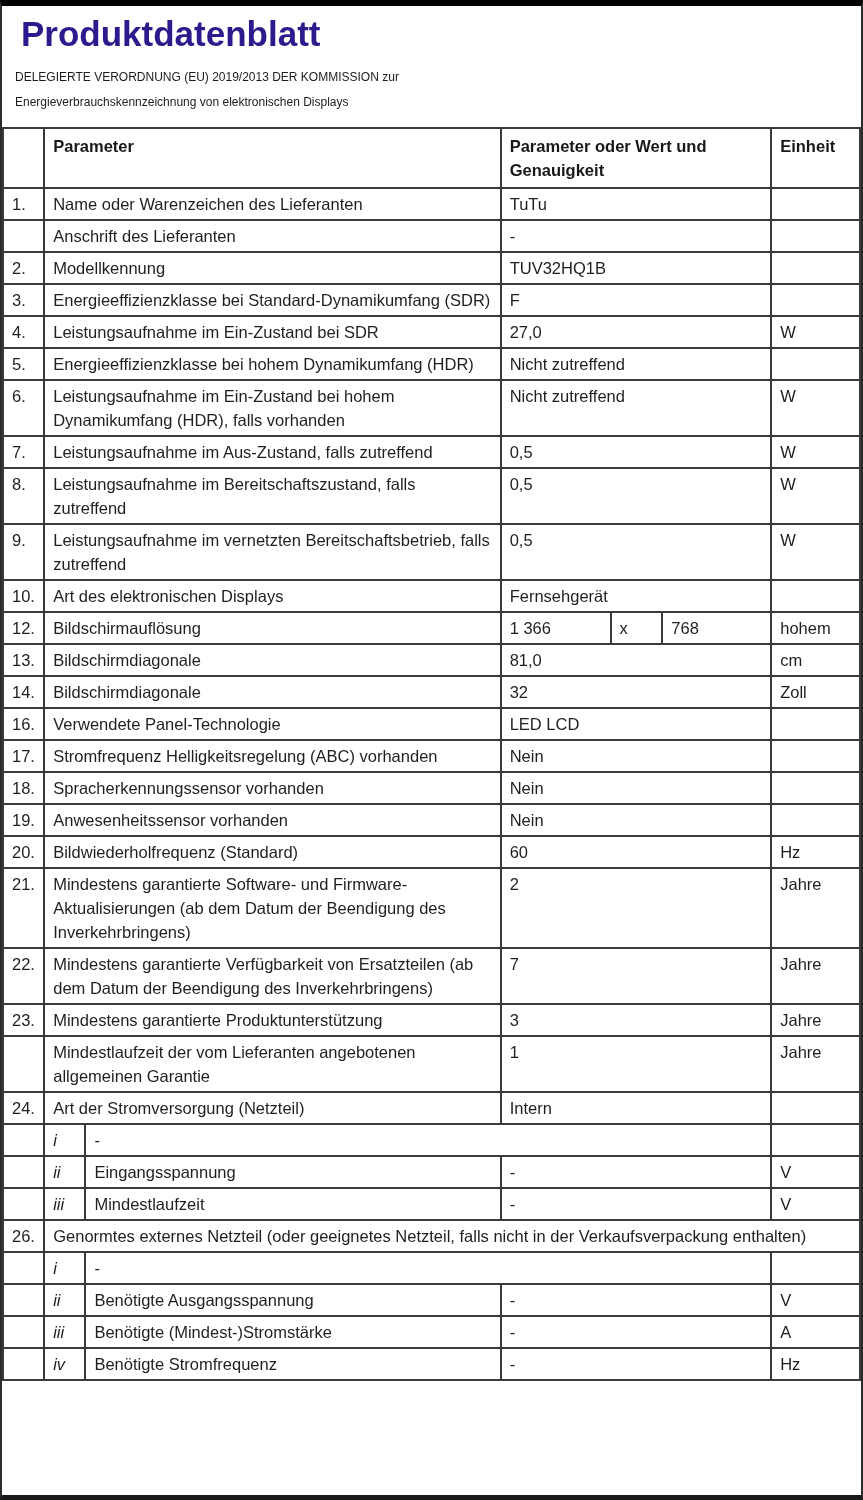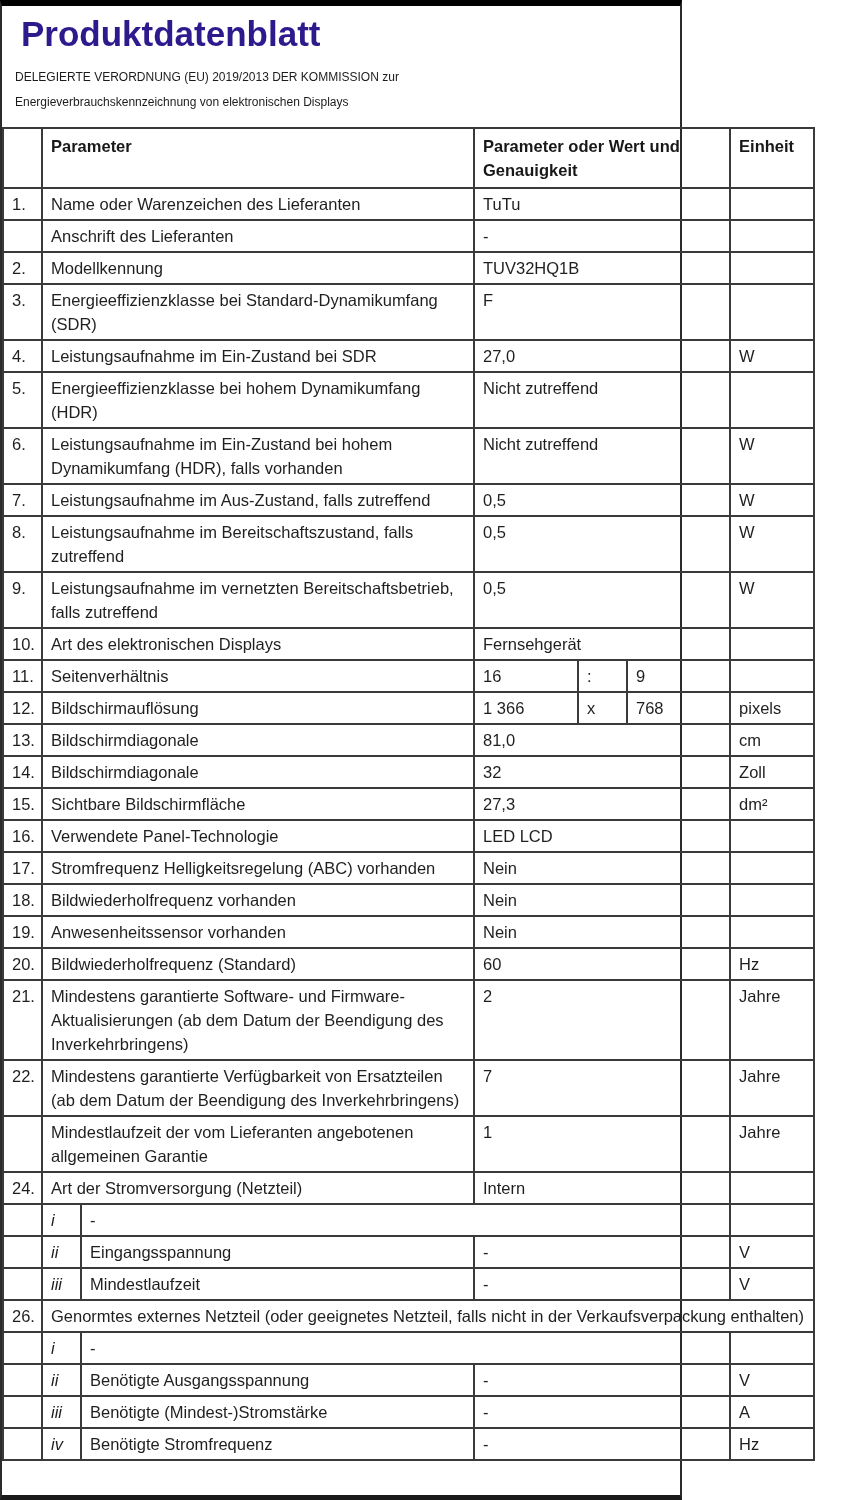--- a/index.html
+++ b/index.html
@@ -3,21 +3,21 @@
 <meta charset="utf-8">
 <style>
   * { box-sizing: border-box; margin: 0; padding: 0; }
   html, body { background: #ffffff; }
   body {
     width: 863px;
     font-family: "Liberation Sans", "DejaVu Sans", sans-serif;
     color: #1f1f1f;
   }
   .sheet {
-    width: 682px;
+    width: 863px;
     min-height: 1500px;
     background: #ffffff;
     border-top: 6px solid #000000;
     border-left: 2px solid #2b2b2b;
     border-right: 2px solid #2b2b2b;
     border-bottom: 5px solid #1a1a1a;
   }
   
   .title-block {
     padding: 8px 14px 12px 13px;
@@ -166,76 +166,62 @@
       <td class="c-unit">W</td>
     </tr>
 
     <tr>
       <td class="c-num">10.</td>
       <td colspan="2">Art des elektronischen Displays</td>
       <td colspan="3" class="val-right">Fernsehgerät</td>
       <td class="c-unit"></td>
     </tr>
 
-    <tr>
-      <td class="c-num">11.</td>
-      <td colspan="2">Seitenverhältnis</td>
-      <td class="val-center">16</td>
-      <td class="val-center">:</td>
-      <td class="val-center">9</td>
-      <td class="c-unit"></td>
-    </tr>
 
     <tr>
       <td class="c-num">12.</td>
       <td colspan="2">Bildschirmauflösung</td>
       <td class="val-center">1 366</td>
       <td class="val-center">x</td>
       <td class="val-center">768</td>
-      <td class="c-unit">pixels</td>
+      <td class="c-unit">hohem</td>
     </tr>
 
     <tr>
       <td class="c-num">13.</td>
       <td colspan="2">Bildschirmdiagonale</td>
       <td colspan="3" class="val-right">81,0</td>
       <td class="c-unit">cm</td>
     </tr>
 
     <tr>
       <td class="c-num">14.</td>
       <td colspan="2">Bildschirmdiagonale</td>
       <td colspan="3" class="val-right">32</td>
       <td class="c-unit">Zoll</td>
     </tr>
 
-    <tr>
-      <td class="c-num">15.</td>
-      <td colspan="2">Sichtbare Bildschirmfläche</td>
-      <td colspan="3" class="val-right">27,3</td>
-      <td class="c-unit">dm²</td>
-    </tr>
 
     <tr>
       <td class="c-num">16.</td>
       <td colspan="2">Verwendete Panel-Technologie</td>
       <td colspan="3" class="val-right">LED LCD</td>
       <td class="c-unit"></td>
     </tr>
 
     <tr>
       <td class="c-num">17.</td>
       <td colspan="2">Stromfrequenz Helligkeitsregelung (ABC) vorhanden</td>
       <td colspan="3" class="val-right">Nein</td>
       <td class="c-unit"></td>
     </tr>
 
     <tr>
       <td class="c-num">18.</td>
-      <td colspan="2">Bildwiederholfrequenz vorhanden</td>
+      <td colspan="2">Spracherkennungssensor vorhanden</td>
       <td colspan="3" class="val-right">Nein</td>
       <td class="c-unit"></td>
     </tr>
 
     <tr>
       <td class="c-num">19.</td>
       <td colspan="2">Anwesenheitssensor vorhanden</td>
       <td colspan="3" class="val-right">Nein</td>
       <td class="c-unit"></td>
     </tr>
@@ -254,20 +240,26 @@
       <td class="c-unit">Jahre</td>
     </tr>
 
     <tr>
       <td class="c-num">22.</td>
       <td colspan="2">Mindestens garantierte Verfügbarkeit von Ersatzteilen (ab dem Datum der Beendigung des Inverkehrbringens)</td>
       <td colspan="3" class="val-right">7</td>
       <td class="c-unit">Jahre</td>
     </tr>
 
+    <tr>
+      <td class="c-num">23.</td>
+      <td colspan="2">Mindestens garantierte Produktunterstützung</td>
+      <td colspan="3" class="val-right">3</td>
+      <td class="c-unit">Jahre</td>
+    </tr>
 
     <tr>
       <td class="c-num"></td>
       <td colspan="2">Mindestlaufzeit der vom Lieferanten angebotenen allgemeinen Garantie</td>
       <td colspan="3" class="val-right">1</td>
       <td class="c-unit">Jahre</td>
     </tr>
 
     <tr>
       <td class="c-num">24.</td>

